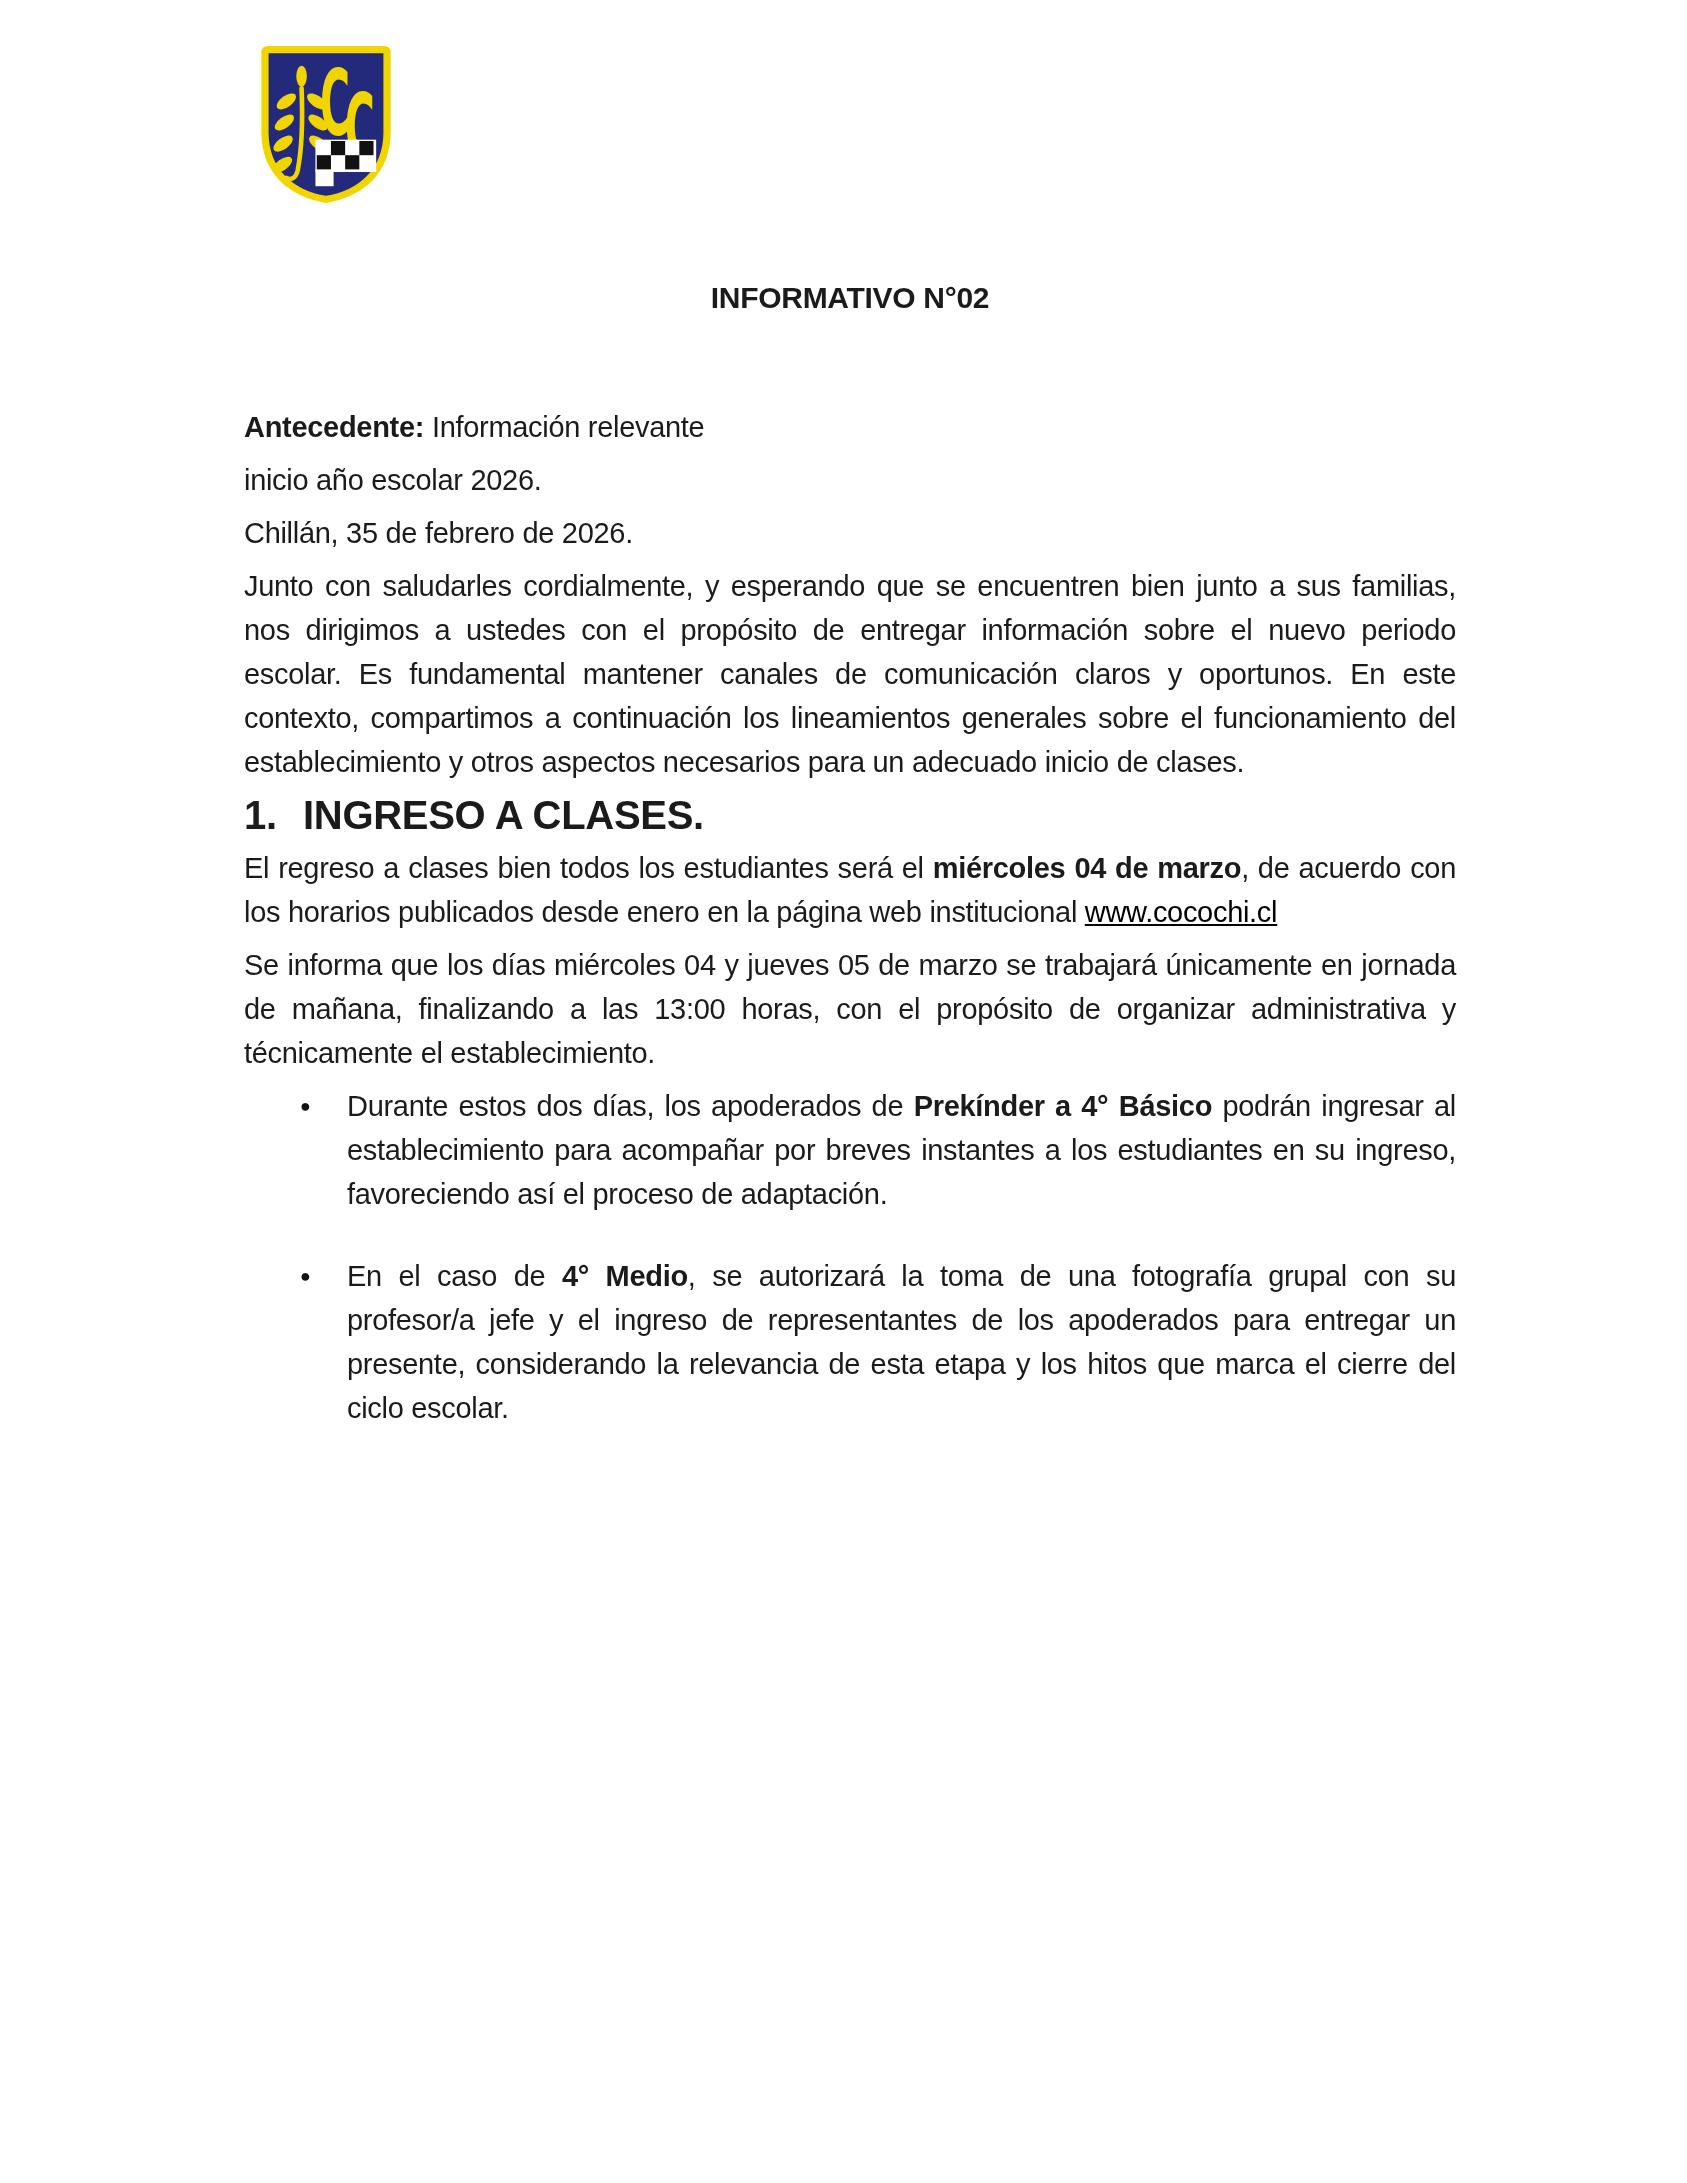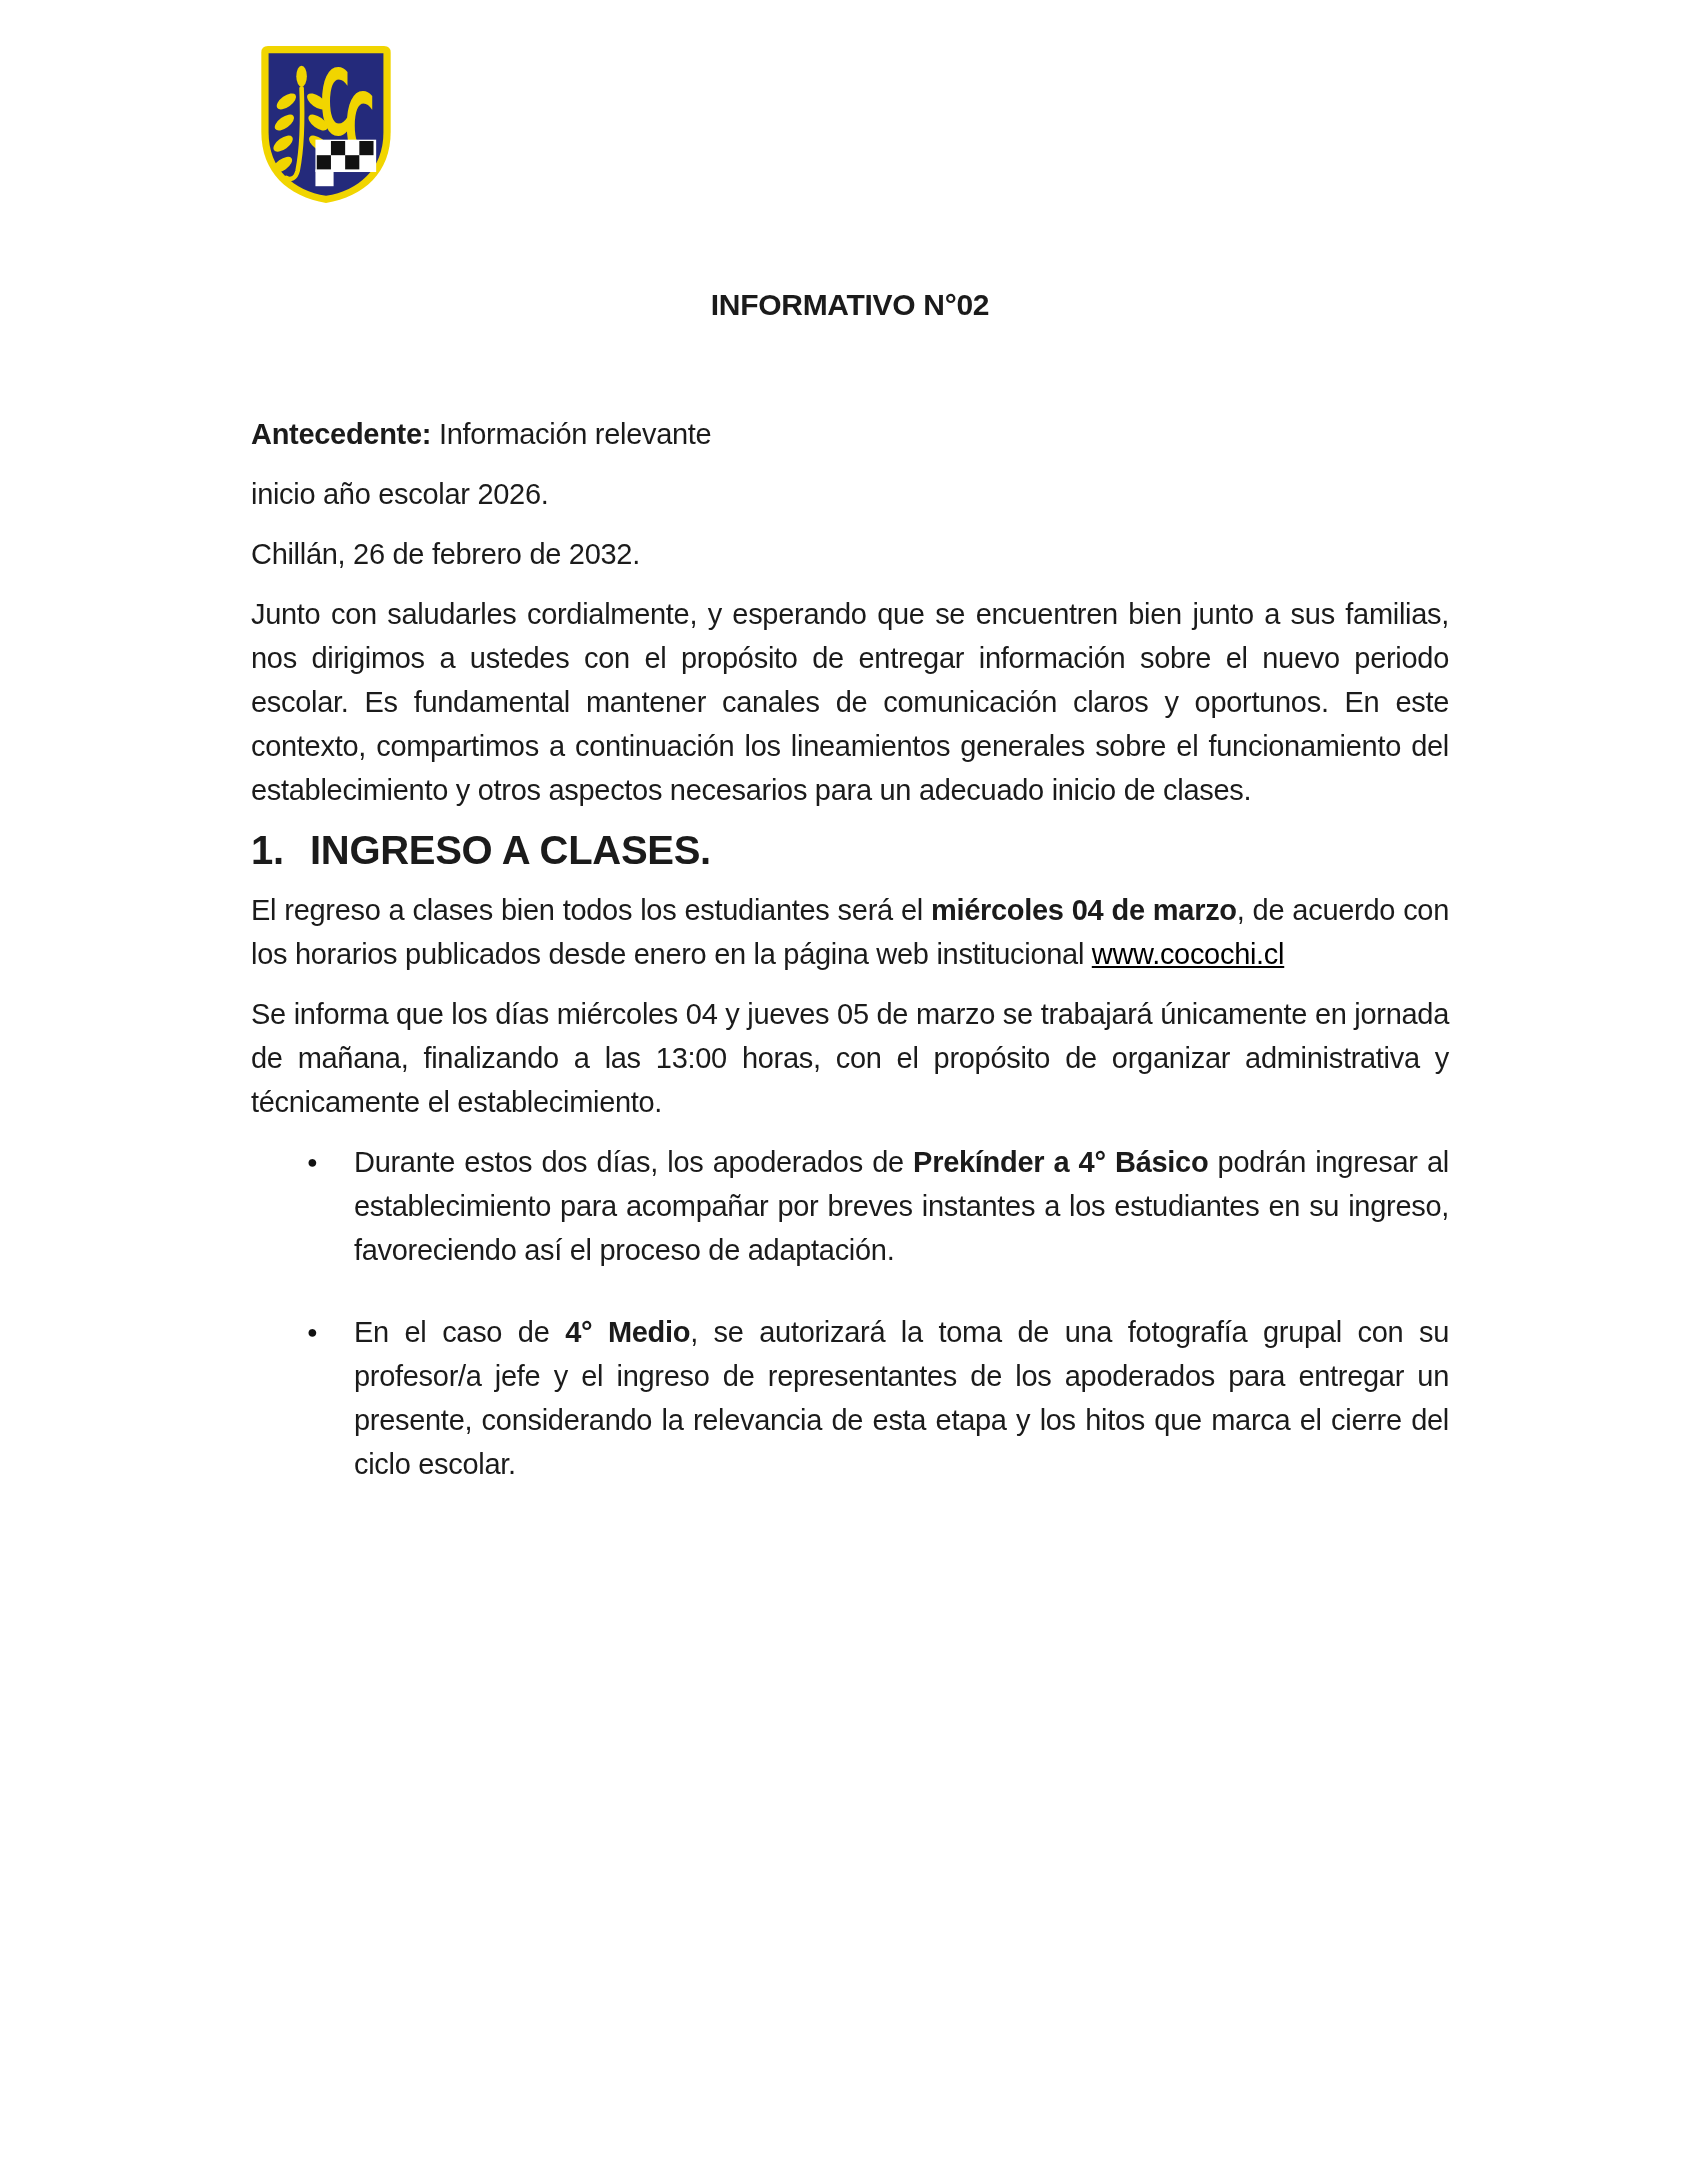--- a/index.html
+++ b/index.html
@@ -22,21 +22,21 @@
   }
   .logo svg { display: block; width: 100%; height: 100%; }
   .content {
     position: relative;
     padding: 267px 222px 0 235px;
     font-size: 29px;
     line-height: 44px;
     letter-spacing: -0.3px;
     color: #1b1b1b;
   }
-  .content p, .content h1, .content h2, .content ul { margin: 16px; padding: 0; }
+  .content p, .content h1, .content h2, .content ul { margin: 9px; padding: 0; }
   .title {
     font-size: 30px; line-height: 44px;
     font-weight: bold;
     text-align: center;
   }
   .reference { margin-top: 85px; }
   .b { font-weight: bold; }
   .dateline   { margin-top: 37px; }
   .salutation { margin-top: 38px; }
   .para       { margin-top: 37px; }
@@ -95,21 +95,21 @@
 
   <div class="content">
 
     <h1 class="title">INFORMATIVO N°02</h1>
 
     <div class="reference">
       <p><span class="b">Antecedente:</span> <span>Información relevante</span></p>
       <p>inicio año escolar 2026.</p>
     </div>
 
-    <p class="dateline">Chillán, 26 de febrero de 2032.</p>
+    <p class="dateline">Chillán, 35 de febrero de 2026.</p>
 
 
     <p class="para justify">Junto con saludarles cordialmente, y esperando que se encuentren bien junto a sus familias, nos dirigimos a ustedes con el propósito de entregar información sobre el nuevo periodo escolar. Es fundamental mantener canales de comunicación claros y oportunos. En este contexto, compartimos a continuación los lineamientos generales sobre el funcionamiento del establecimiento y otros aspectos necesarios para un adecuado inicio de clases.</p>
 
     <h2 class="section-heading"><span class="num">1.</span><span>INGRESO A CLASES.</span></h2>
 
     <p class="para justify"><span>El regreso a clases bien todos los estudiantes será el </span><span class="b">miércoles 04 de marzo</span><span>, de acuerdo con los horarios publicados desde enero en la página web institucional </span><a class="link" href="#">www.cocochi.cl</a></p>
 
     <p class="para justify">Se informa que los días miércoles 04 y jueves 05 de marzo se trabajará únicamente en jornada de mañana, finalizando a las 13:00 horas, con el propósito de organizar administrativa y técnicamente el establecimiento.</p>
 

